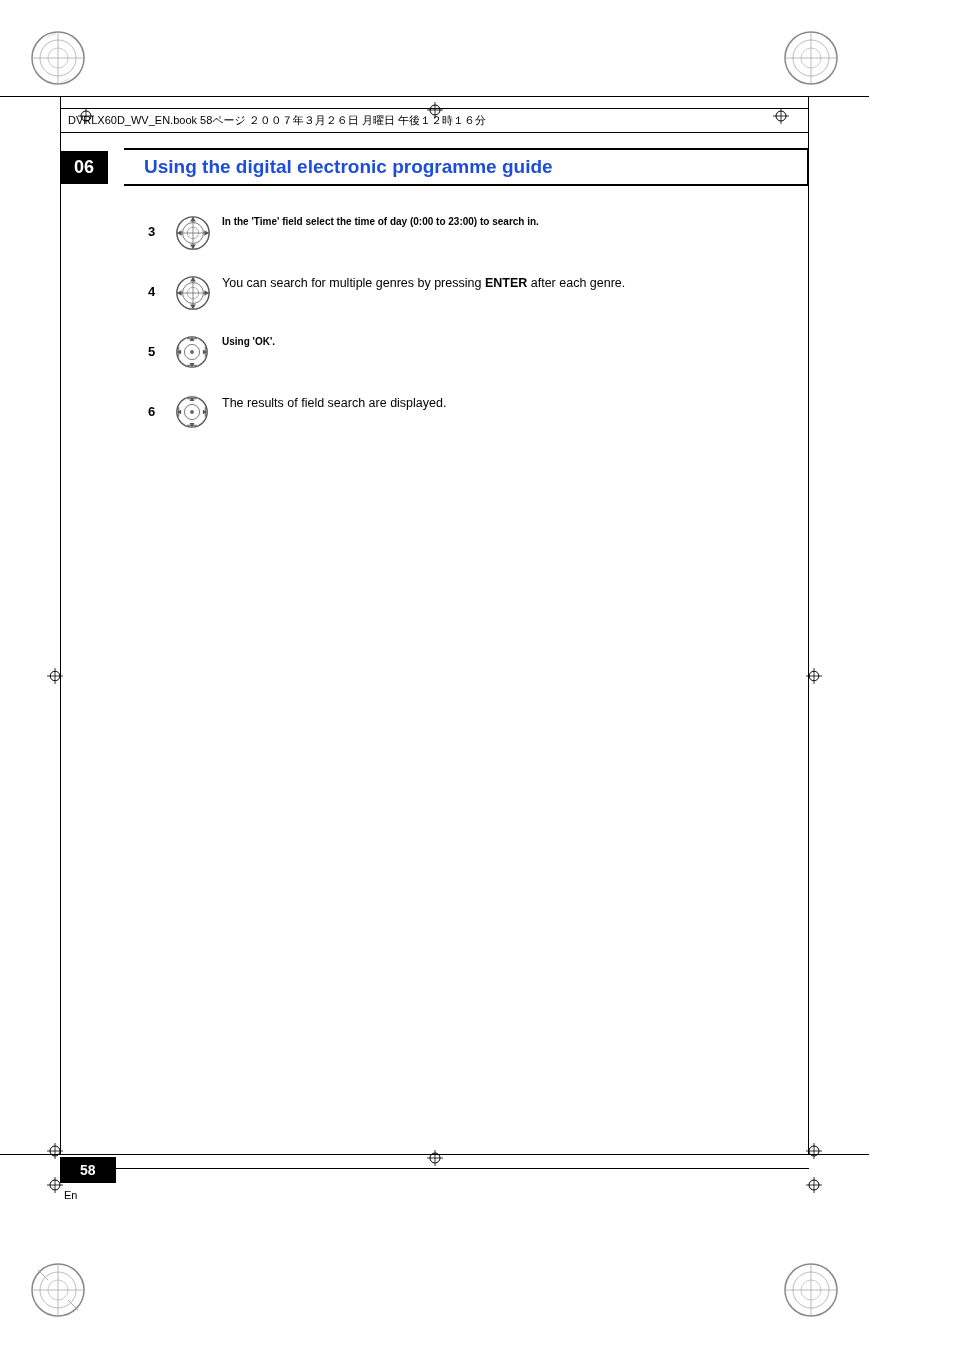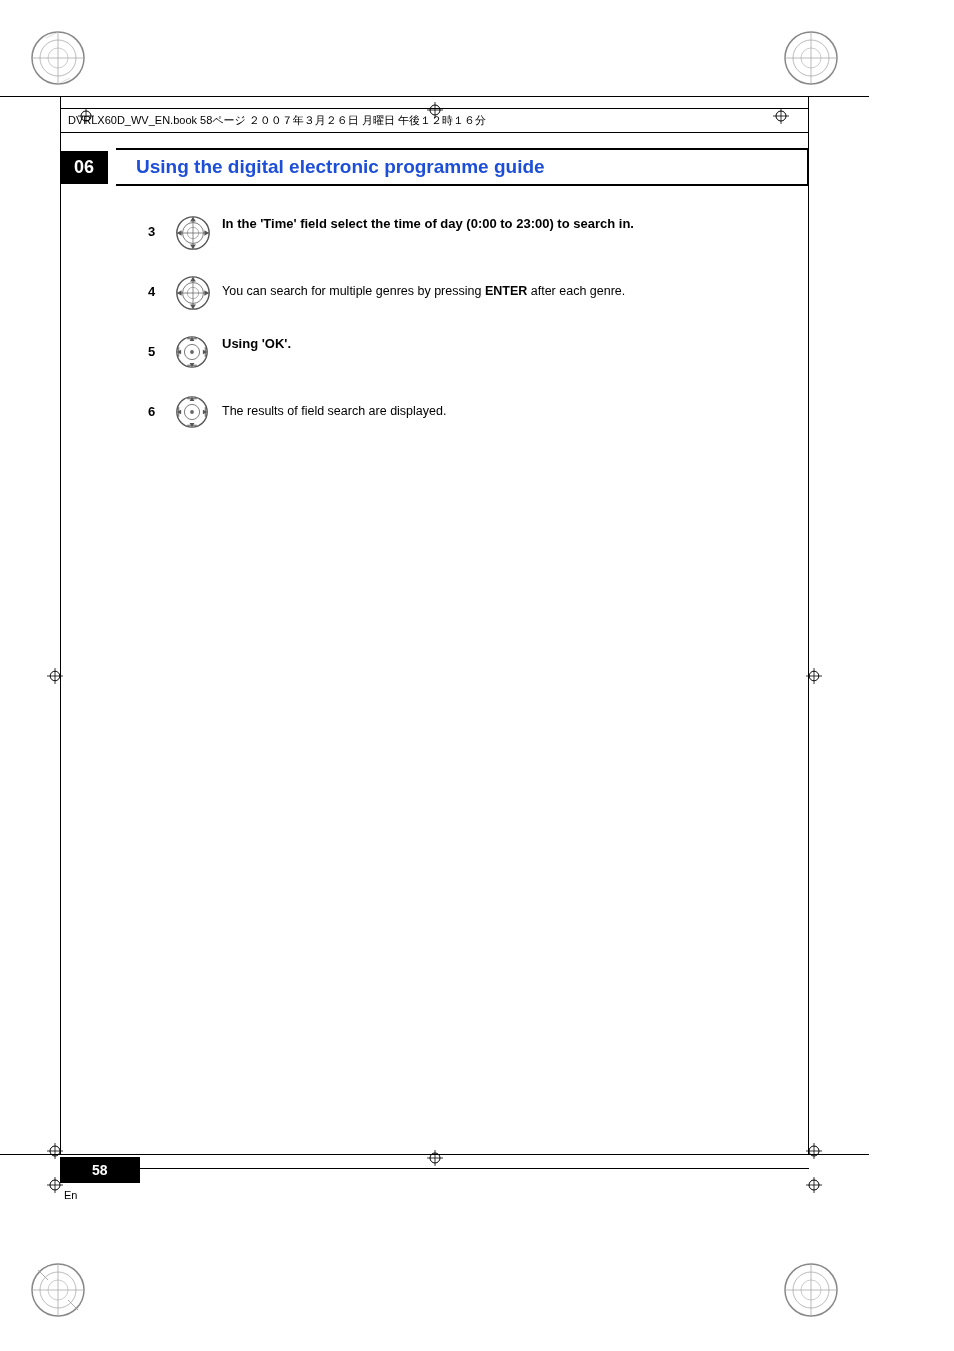--- a/index.html
+++ b/index.html
@@ -39,21 +39,21 @@
     }
 
     
     .chapter-heading {
       position: absolute;
       top: 148px;
       left: 60px;
       right: 60px;
       display: flex;
       align-items: center;
-      gap: 8px;
+      gap: 16px;
     }
 
     .chapter-number-box {
       background: #000;
       color: #fff;
       font-weight: bold;
       font-size: 18px;
       padding: 6px 14px;
       flex-shrink: 0;
     }
@@ -100,26 +100,26 @@
     }
 
     .step-text {
       flex: 1;
       padding-top: 4px;
       line-height: 1.5;
     }
 
     .step-text .bold-line {
       font-weight: bold;
-      font-size: 13px;
+      font-size: 10px;
     }
 
     .step-text .normal-line {
       font-size: 12.5px;
-      margin-top: 8px;
+      margin-top: 0;
     }
 
     
     .dial-icon svg {
       width: 38px;
       height: 38px;
     }
 
     
     .dial-ok-icon svg {
@@ -129,21 +129,21 @@
 
     
     .page-number-box {
       position: absolute;
       bottom: 168px;
       left: 60px;
       background: #000;
       color: #fff;
       font-weight: bold;
       font-size: 14px;
-      padding: 5px 32px;
+      padding: 5px 20px;
       min-width: 50px;
       text-align: center;
     }
 
     .page-lang {
       position: absolute;
       bottom: 150px;
       left: 64px;
       font-size: 11px;
       color: #000;

